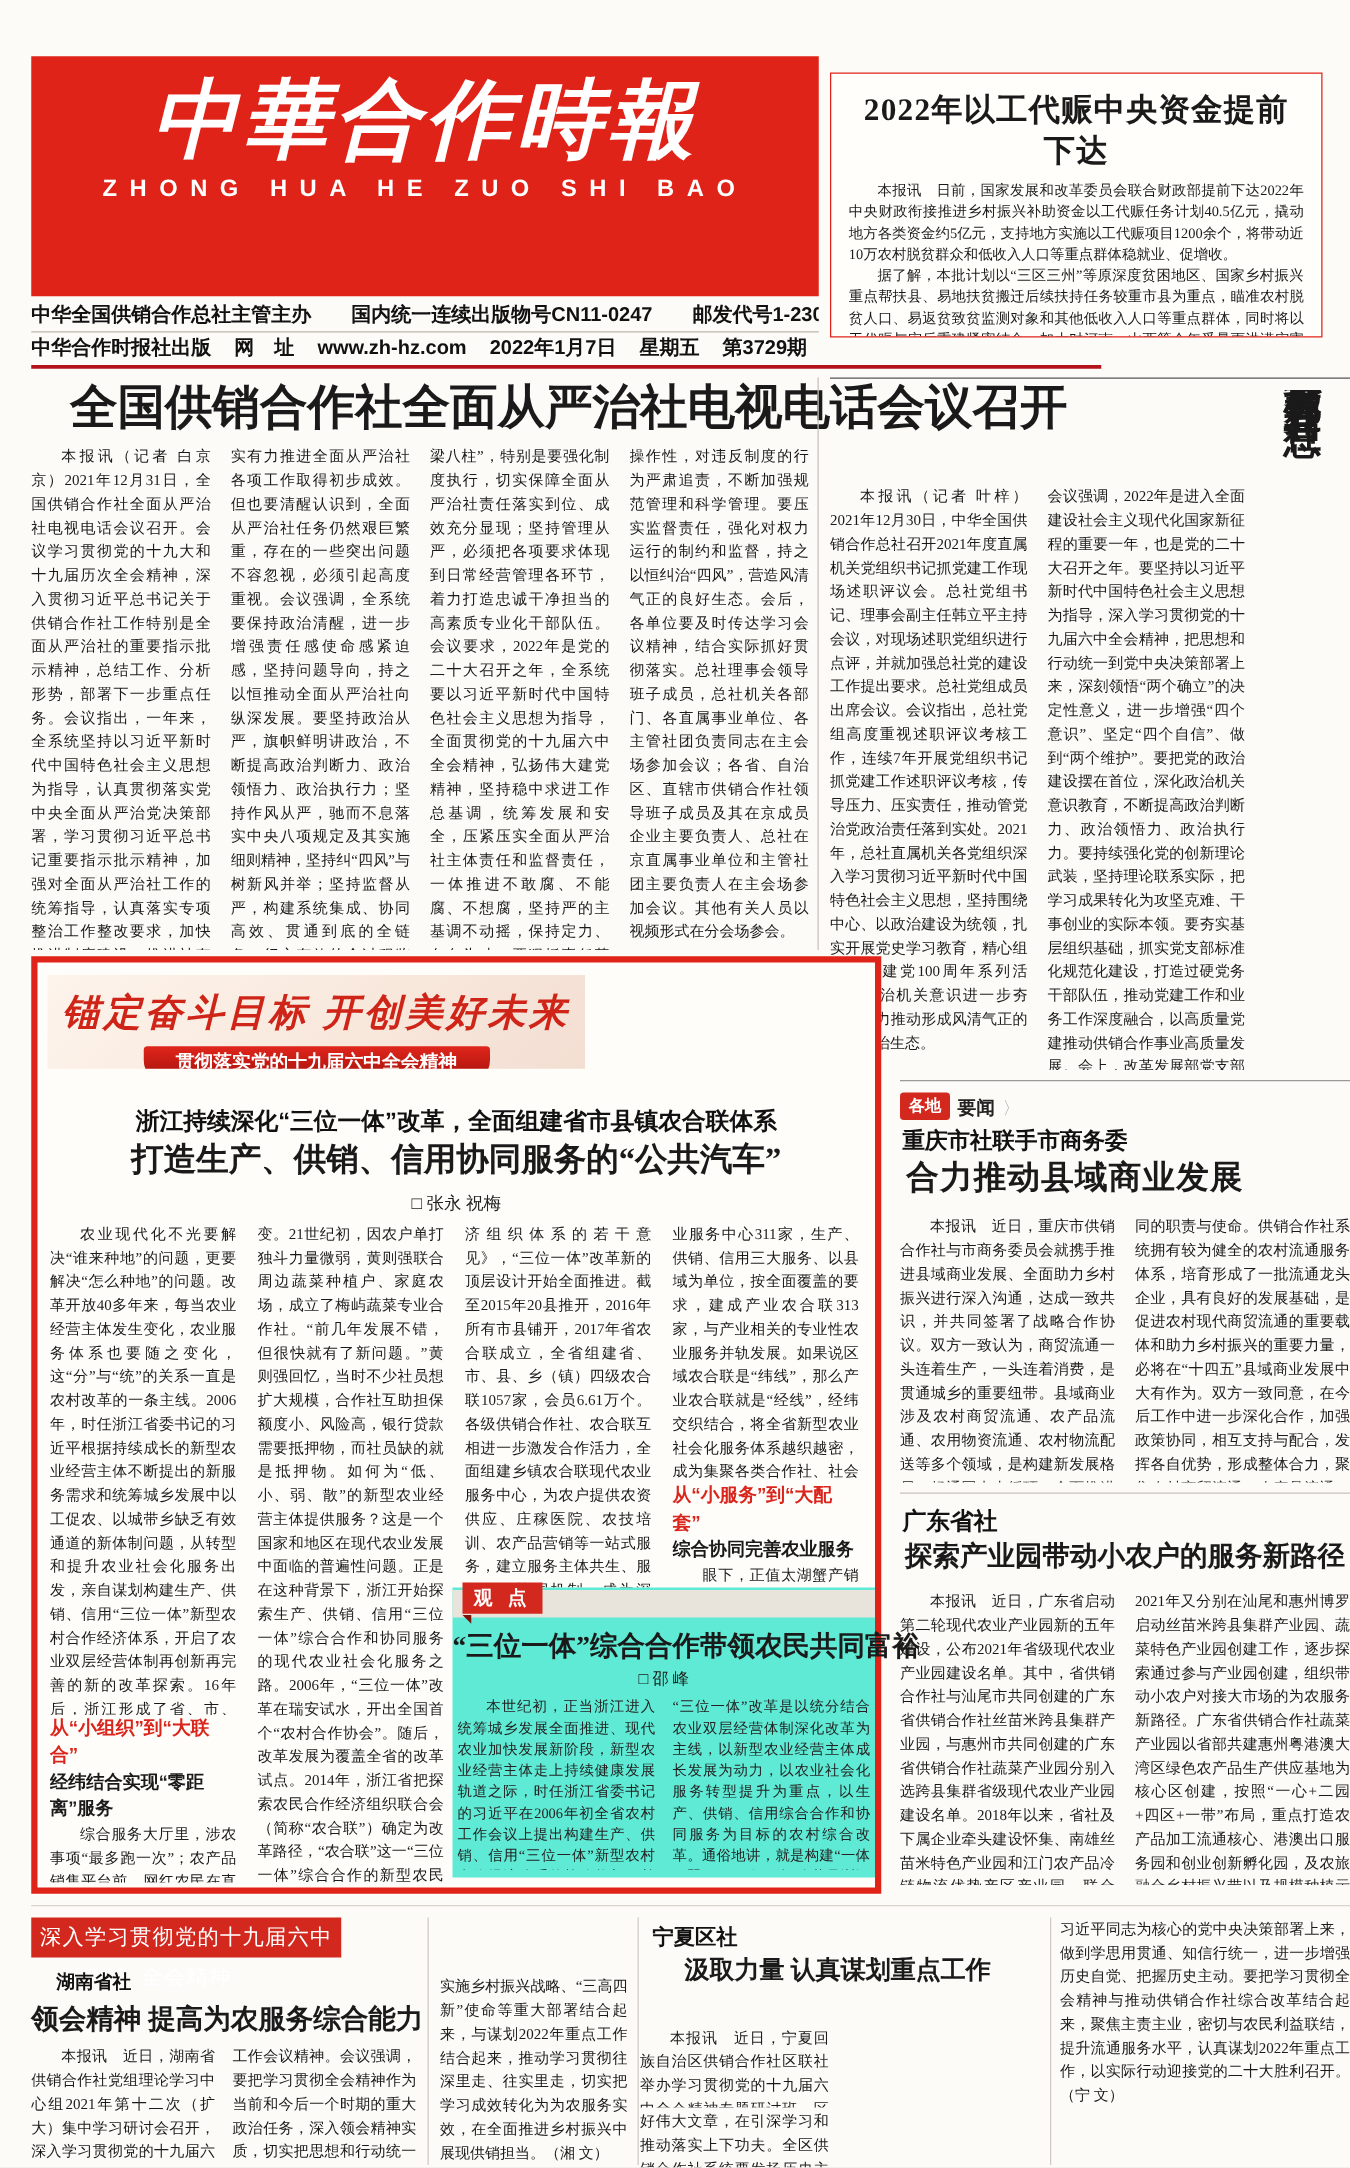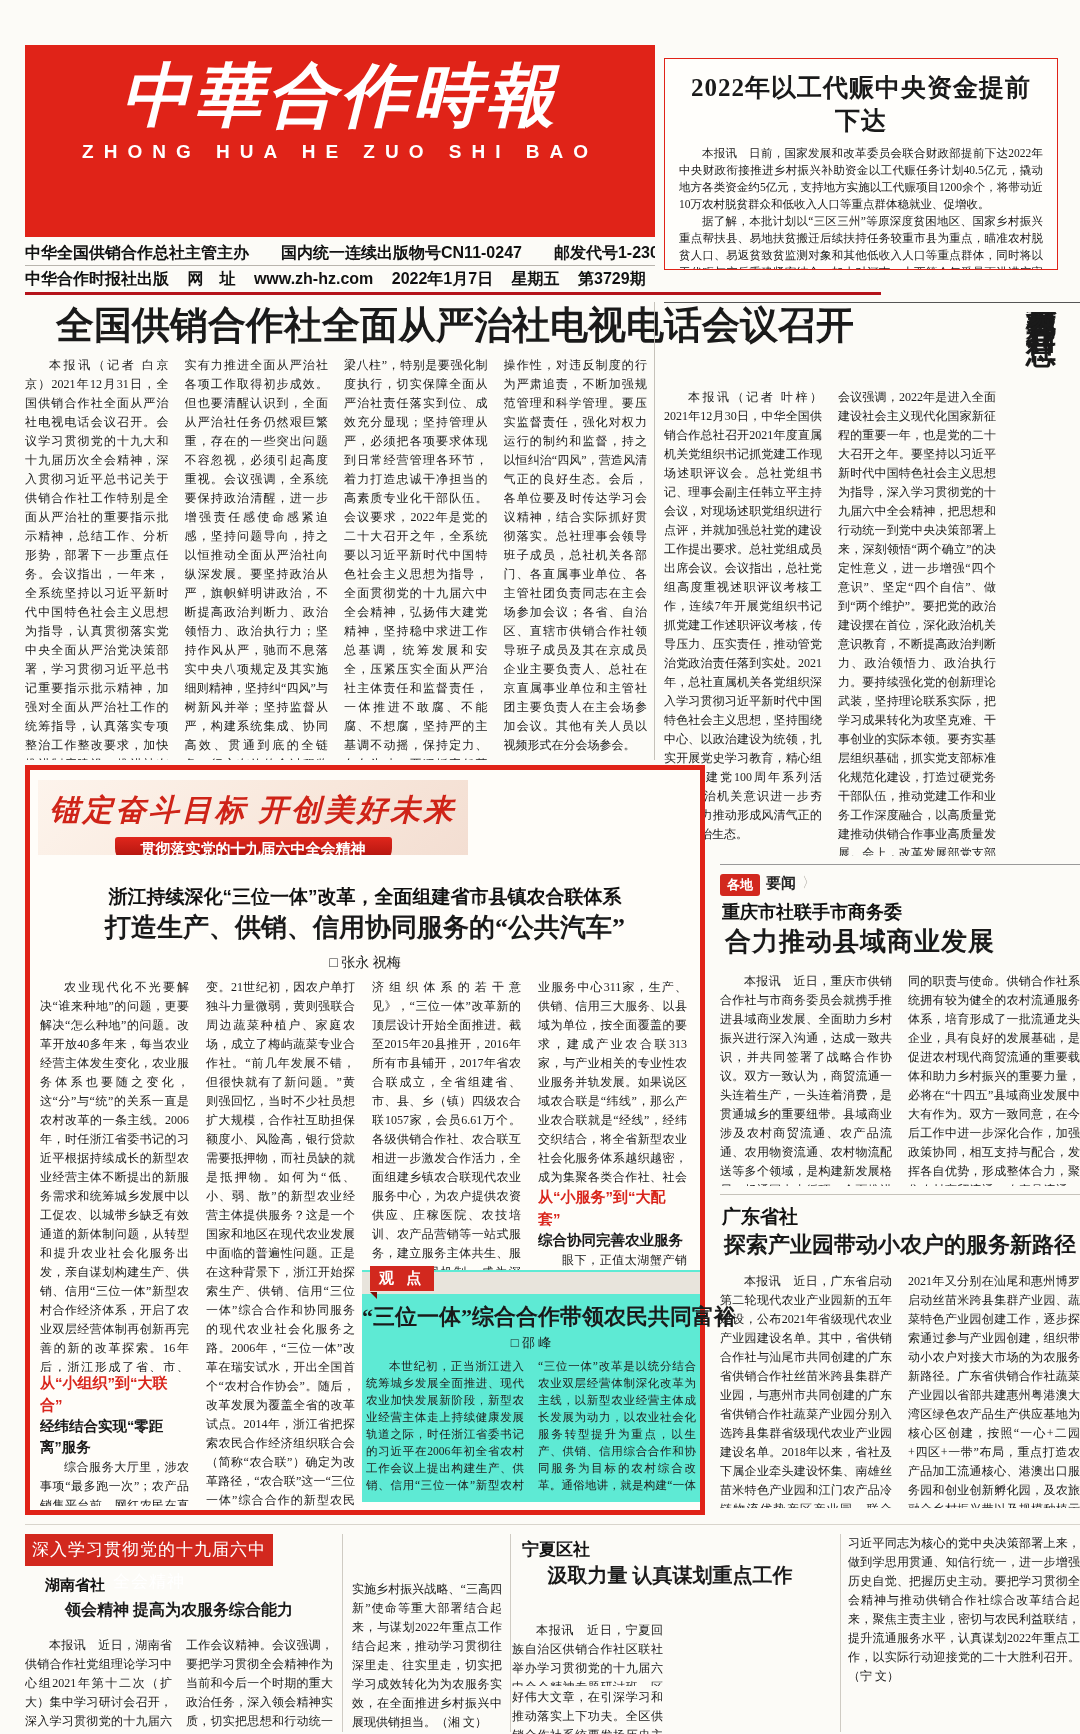--- a/index.html
+++ b/index.html
@@ -31,21 +31,21 @@
   .vrule{width:1px;background:#c6c2ba;}
   .toprule-right{left:664px;top:302px;width:416px;height:1px;background:#555;}
   
   .rev-cols{left:664px;top:388px;width:332px;height:468px;display:flex;gap:16px;}
   .rev-cols .ncol{width:158px;height:468px;}
   .rev-cols .ncol:first-child{text-indent:2em;}
   .vhead{left:1000px;top:312px;width:80px;height:642px;writing-mode:vertical-rl;font-size:30px;font-weight:900;
          letter-spacing:-5px;line-height:78px;text-align:left;overflow:hidden;font-family:"Liberation Serif",serif;}
   
   .gedi-rule{left:720px;top:864px;width:360px;height:1px;background:#999;}
-  .gedi{left:720px;top:874px;display:flex;align-items:flex-start;gap:6px;font-family:"Liberation Sans",sans-serif;}
+  .gedi{left:720px;top:874px;display:flex;align-items:flex-end;gap:6px;font-family:"Liberation Sans",sans-serif;}
   .chip{background:#d2281e;color:#fff;font-size:13px;font-weight:bold;padding:2px 7px;border-radius:3px;}
   .gedi-word{font-size:15px;font-weight:bold;color:#222;}
   .gedi-arrow{color:#b0aca4;font-size:14px;}
   .kicker{font-size:18px;font-weight:bold;font-family:"Liberation Sans",sans-serif;color:#111;}
   .cq-kicker{left:722px;top:900px;width:300px;}
   .cq-head{left:720px;top:924px;width:280px;font-size:26px;font-weight:900;text-align:center;letter-spacing:1px;white-space:nowrap;}
   .cq-cols{left:720px;top:972px;width:360px;height:214px;display:flex;gap:16px;}
   .cq-cols .ncol{width:172px;height:214px;}
   .cq-cols .ncol:first-child{text-indent:2em;}
   .mid-rule{left:720px;top:1194px;width:360px;height:1px;background:#c6c2ba;}
@@ -84,21 +84,21 @@
   .op-head{position:absolute;left:0;top:32px;width:100%;text-align:center;font-size:22px;font-weight:900;white-space:nowrap;}
   .op-byline{position:absolute;left:0;top:64px;width:100%;text-align:center;font-size:13px;}
   .op-cols{position:absolute;left:4px;top:88px;width:330px;height:138px;display:flex;gap:14px;}
   .op-cols .ncol{width:158px;height:138px;font-size:11.5px;line-height:17px;color:#222;}
   .op-cols .ncol:first-child{text-indent:2em;}
   
   .b-rule{left:25px;top:1524px;width:1055px;height:1px;background:#d8d4cc;}
   .bz1-banner{left:25px;top:1534px;width:248px;height:32px;background:#d2281e;color:#fff;text-align:center;
               line-height:32px;font-size:17px;font-weight:normal;font-family:"Liberation Sans",sans-serif;letter-spacing:1px;}
   .hn-kicker{left:45px;top:1576px;font-size:15px;}
-  .hn-head{left:25px;top:1600px;width:308px;text-align:center;font-size:16px;font-weight:900;white-space:nowrap;}
+  .hn-head{left:25px;top:1600px;width:308px;text-align:center;font-size:22px;font-weight:900;white-space:nowrap;}
   .hn-cols{left:25px;top:1636px;width:308px;height:96px;display:flex;gap:14px;}
   .hn-cols .ncol{width:147px;height:96px;}
   .hn-cols .ncol:first-child{text-indent:2em;}
   .bvr{top:1534px;width:1px;height:198px;background:#cfcbc3;}
   .bz2{left:352px;top:1580px;width:150px;height:198px;}
   .bz2 .ncol,.bz4 .ncol{width:100%;height:100%;}
   .nx-kicker{left:522px;top:1538px;font-size:17px;}
   .nx-head{left:512px;top:1562px;width:316px;text-align:center;font-size:20px;font-weight:900;white-space:nowrap;}
   .nx-cols{left:512px;top:1621px;width:316px;height:132px;display:flex;gap:2px;flex-direction:column;}
   .nx-cols .ncol{width:151px;height:132px;}

